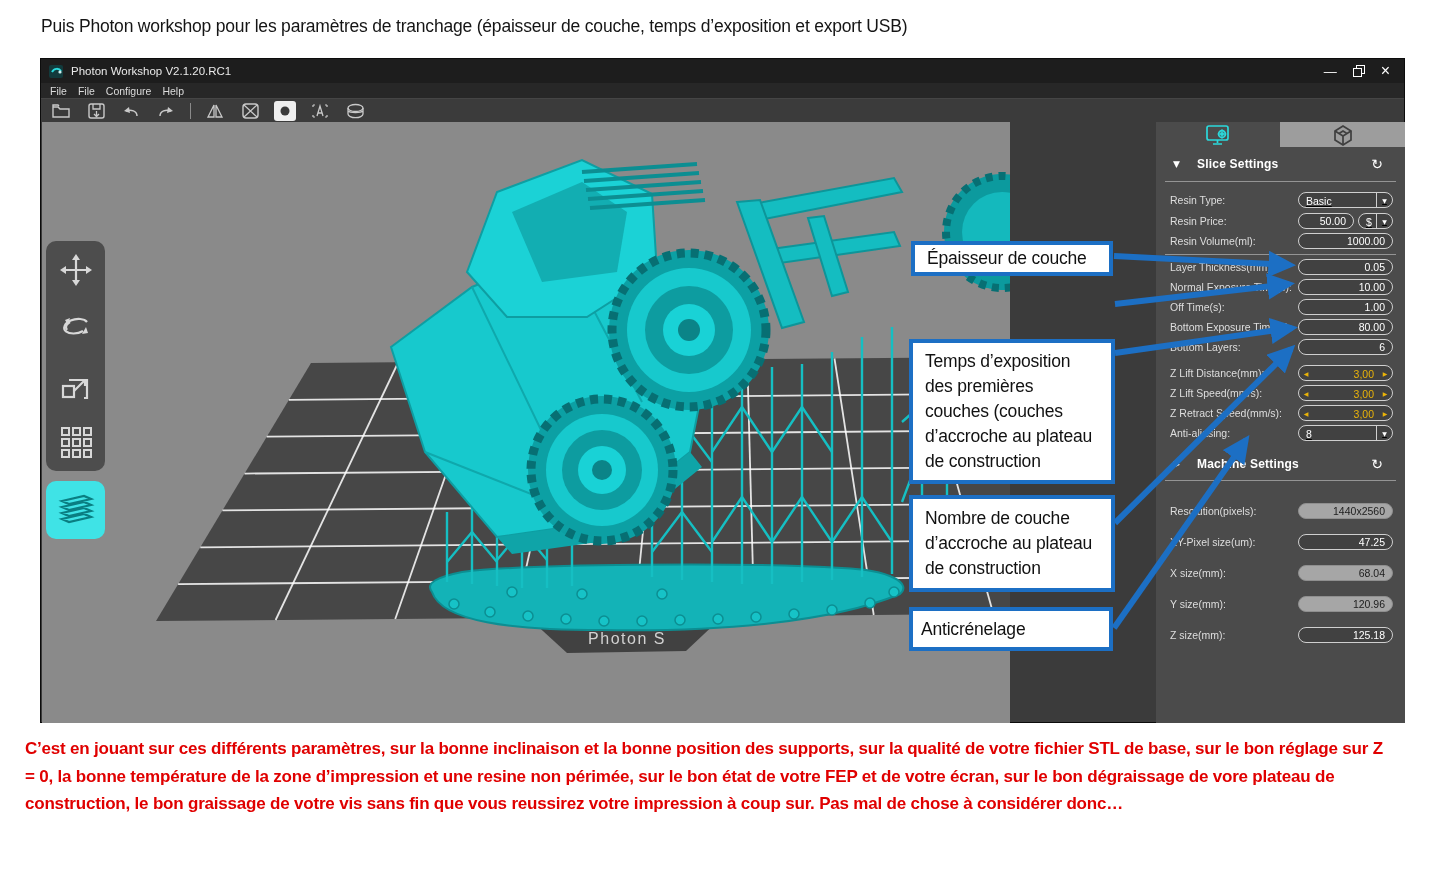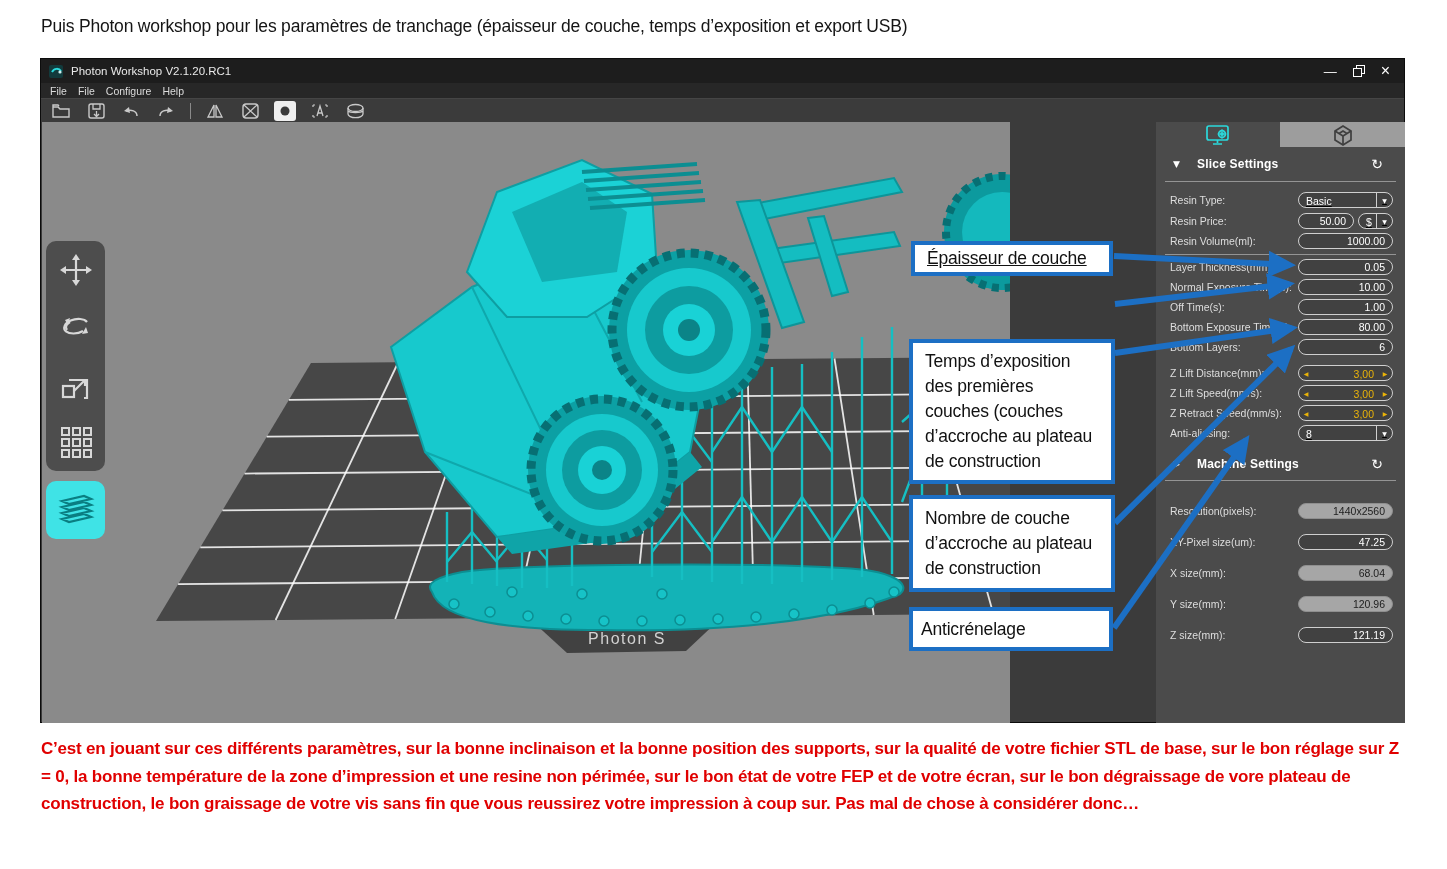--- a/index.html
+++ b/index.html
@@ -1,18 +1,18 @@
 <!DOCTYPE html>
 <html><head>
 <meta charset="utf-8">
 <style>
   html,body{margin:0;padding:0;background:#fff;}
   .page{position:relative;width:1447px;height:869px;background:#fff;font-family:"Liberation Sans",sans-serif;overflow:hidden;}
   .caption-top{position:absolute;left:41px;top:16px;width:1380px;font-size:17.5px;color:#151515;letter-spacing:-.2px;}
-  .note-bottom{position:absolute;left:41px;top:735px;width:1372px;font-size:17px;font-weight:bold;color:#e00000;line-height:27.5px;letter-spacing:-.2px;}
+  .note-bottom{position:absolute;left:25px;top:735px;width:1372px;font-size:17px;font-weight:bold;color:#e00000;line-height:27.5px;letter-spacing:-.2px;}
 
   .app{position:absolute;left:40px;top:58px;width:1365px;height:665px;background:#3b3b3b;border:1px solid #0c0c0c;box-sizing:border-box;}
   .titlebar{position:absolute;left:0;top:0;right:0;height:24px;background:#1d1d1d;display:flex;align-items:center;gap:7px;padding:0 8px;box-sizing:border-box;}
   .titlebar .title{color:#e9e9e9;font-size:11.5px;}
   .winbtns{margin-left:auto;display:flex;align-items:center;gap:16px;padding-right:6px;}
   .winbtn{color:#fff;font-size:13px;line-height:1;cursor:default;display:flex;align-items:center;}
   .menubar{position:absolute;left:0;top:24px;right:0;height:15px;background:#272727;display:flex;align-items:center;gap:11px;padding:0 9px;box-sizing:border-box;}
   .menuitem{color:#dcdcdc;font-size:10.5px;}
   .toolbar{position:absolute;left:0;top:39px;right:0;height:24px;background:#3b3b3b;display:flex;align-items:center;gap:13px;padding:0 9px;box-sizing:border-box;border-top:1px solid #454545;}
   .tbtn{width:22px;height:20px;display:flex;align-items:center;justify-content:center;}
@@ -446,25 +446,25 @@
         <div class="prow" style="top:443px;">
           <span class="plabel">X size(mm):</span>
           <span class="pinput ro">68.04</span>
         </div>
         <div class="prow" style="top:474px;">
           <span class="plabel">Y size(mm):</span>
           <span class="pinput ro">120.96</span>
         </div>
         <div class="prow" style="top:505px;">
           <span class="plabel">Z size(mm):</span>
-          <span class="pinput">121.19</span>
+          <span class="pinput">125.18</span>
         </div>
       </div>
 
-      <div class="callout" style="left:869px;top:119px;width:202px;height:35px;text-decoration:underline;">Épaisseur de couche</div>
+      <div class="callout" style="left:869px;top:119px;width:202px;height:35px;">Épaisseur de couche</div>
       <div class="callout" style="left:867px;top:217px;width:206px;height:145px;">Temps d’exposition des premières couches (couches d’accroche au plateau de construction</div>
       <div class="callout" style="left:867px;top:373px;width:206px;height:97px;">Nombre de couche d’accroche au plateau de construction</div>
       <div class="callout" style="left:867px;top:485px;width:204px;height:44px;padding-left:8px;">Anticrénelage</div>
 
       <svg class="arrows">
         <defs>
           <marker id="ah" markerWidth="5" markerHeight="5" refX="3.6" refY="2.2" orient="auto">
             <path d="M0,0 L4.6,2.2 L0,4.4 Z" fill="#1c6fc4"></path>
           </marker>
         </defs>

